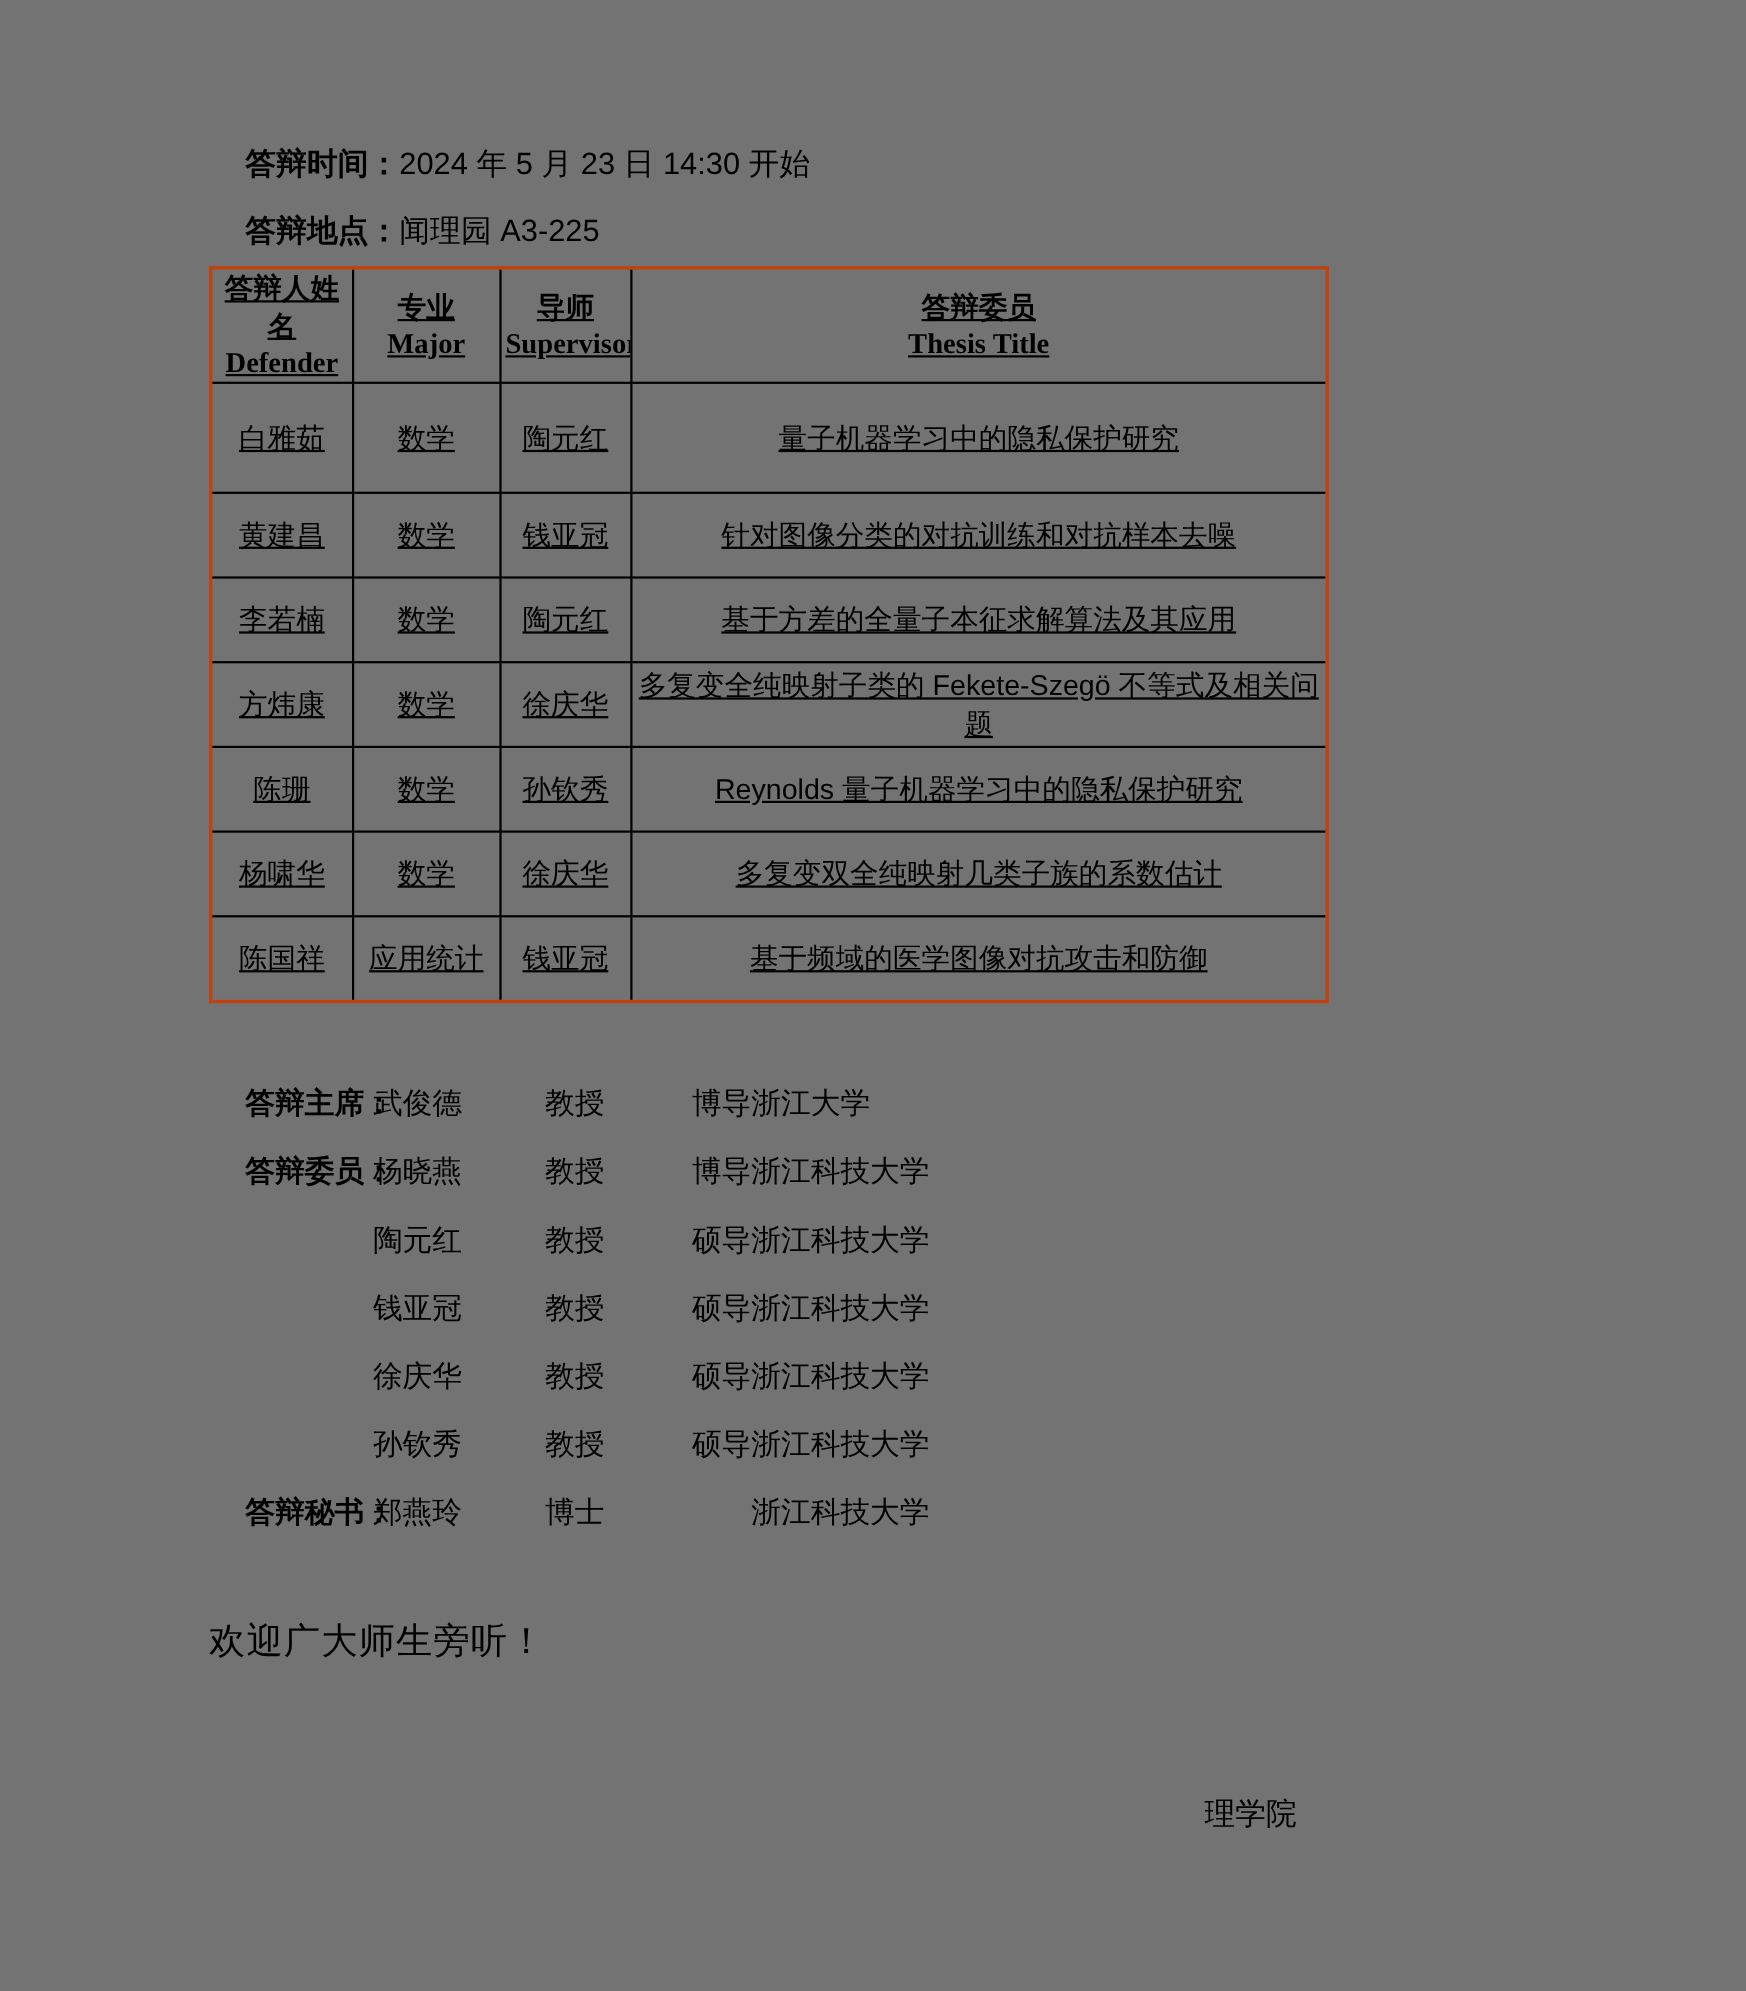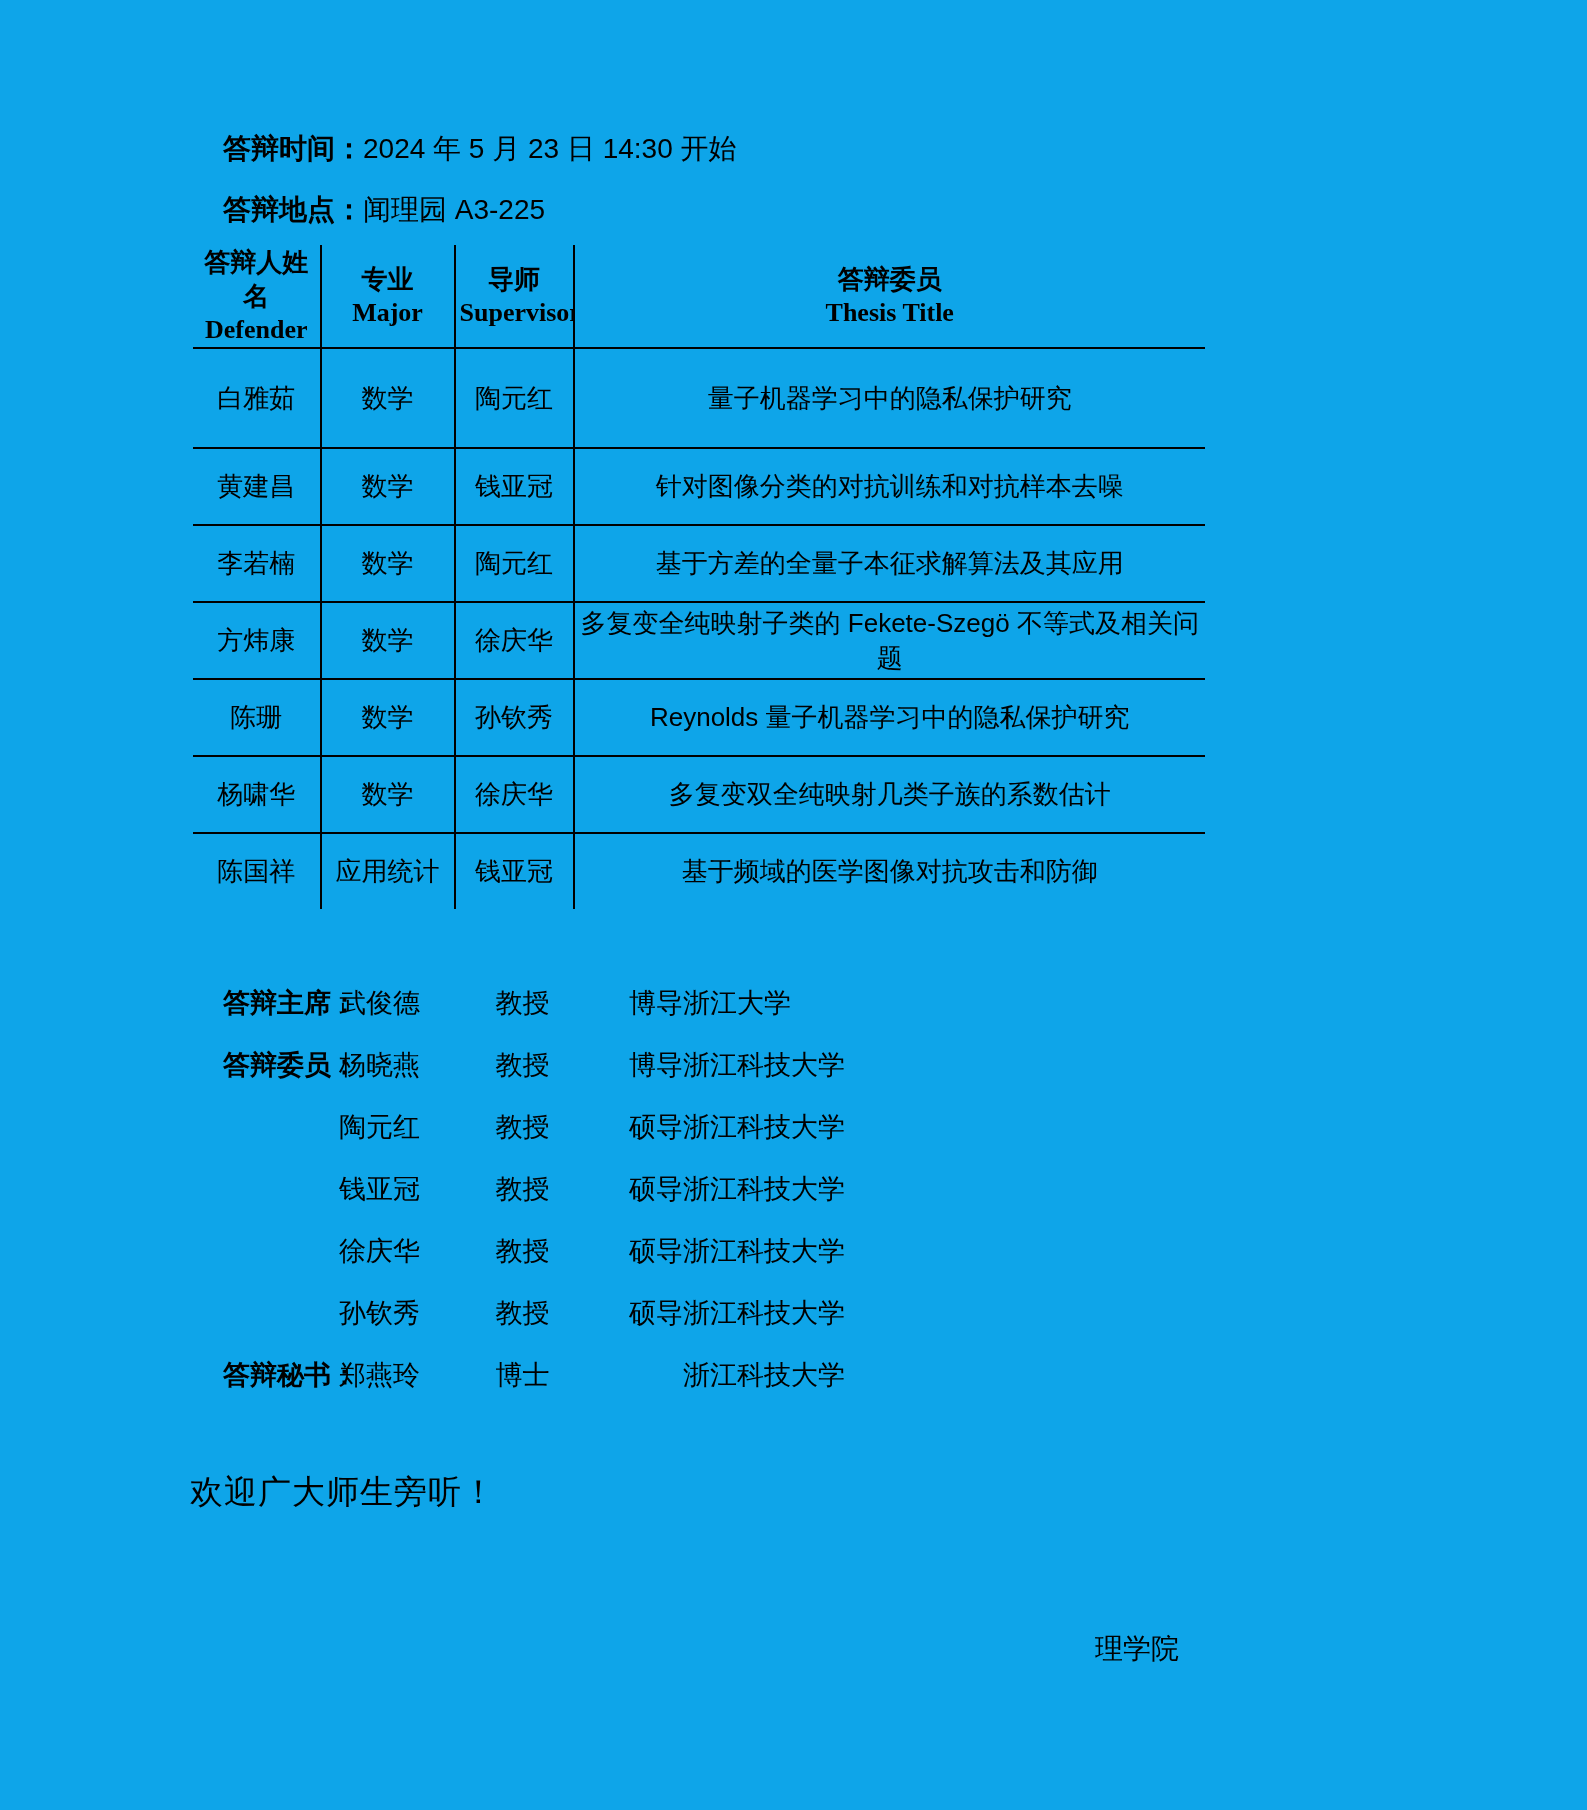--- a/index.html
+++ b/index.html
@@ -1,19 +1,19 @@
 <!DOCTYPE html>
 <html><head>
 <meta charset="utf-8">
 <style>
   html,body{margin:0;padding:0;background:#ffffff;}
   .page{
     position:relative;
     width:1587px;height:1810px;
-    background:#0ea5e9;
+    background:#737373;
     color:#000000;
     font-family:"Liberation Sans","DejaVu Sans",sans-serif;
     overflow:hidden;
   }
   
   .info-line{position:absolute;left:223px;font-size:28px;line-height:36px;white-space:nowrap;}
   .info-line .lbl{font-weight:bold;}
   .info-time{top:131px;}
   .info-loc{top:192px;}
   
@@ -21,21 +21,21 @@
     position:absolute;left:190px;top:242px;
     width:1015px;
     border-collapse:collapse;table-layout:fixed;
   }
   table.defense td,table.defense th{
     border:2px solid #000;
     text-align:center;vertical-align:middle;
     font-size:26px;font-weight:normal;
     padding:0 4px;overflow:hidden;
   }
-  table.defense{border:3px solid #0ea5e9;}
+  table.defense{border:3px solid #c2410c;text-decoration:underline;}
   col.c1{width:129px;}col.c2{width:134px;}col.c3{width:119px;}col.c4{width:633px;}
   tr.hdr{height:101px;}
   tr.r0{height:100px;}
   tr.rx{height:77px;}
   .hdr-zh{font-weight:bold;font-size:26px;line-height:34px;}
   .hdr-en{font-weight:bold;font-size:26px;line-height:34px;font-family:"Liberation Serif","DejaVu Serif",serif;}
   
   .committee{position:absolute;left:223px;top:972px;}
   .c-row{display:flex;align-items:center;height:62px;font-size:27px;white-space:nowrap;}
   .c-label{width:116px;font-weight:bold;}

